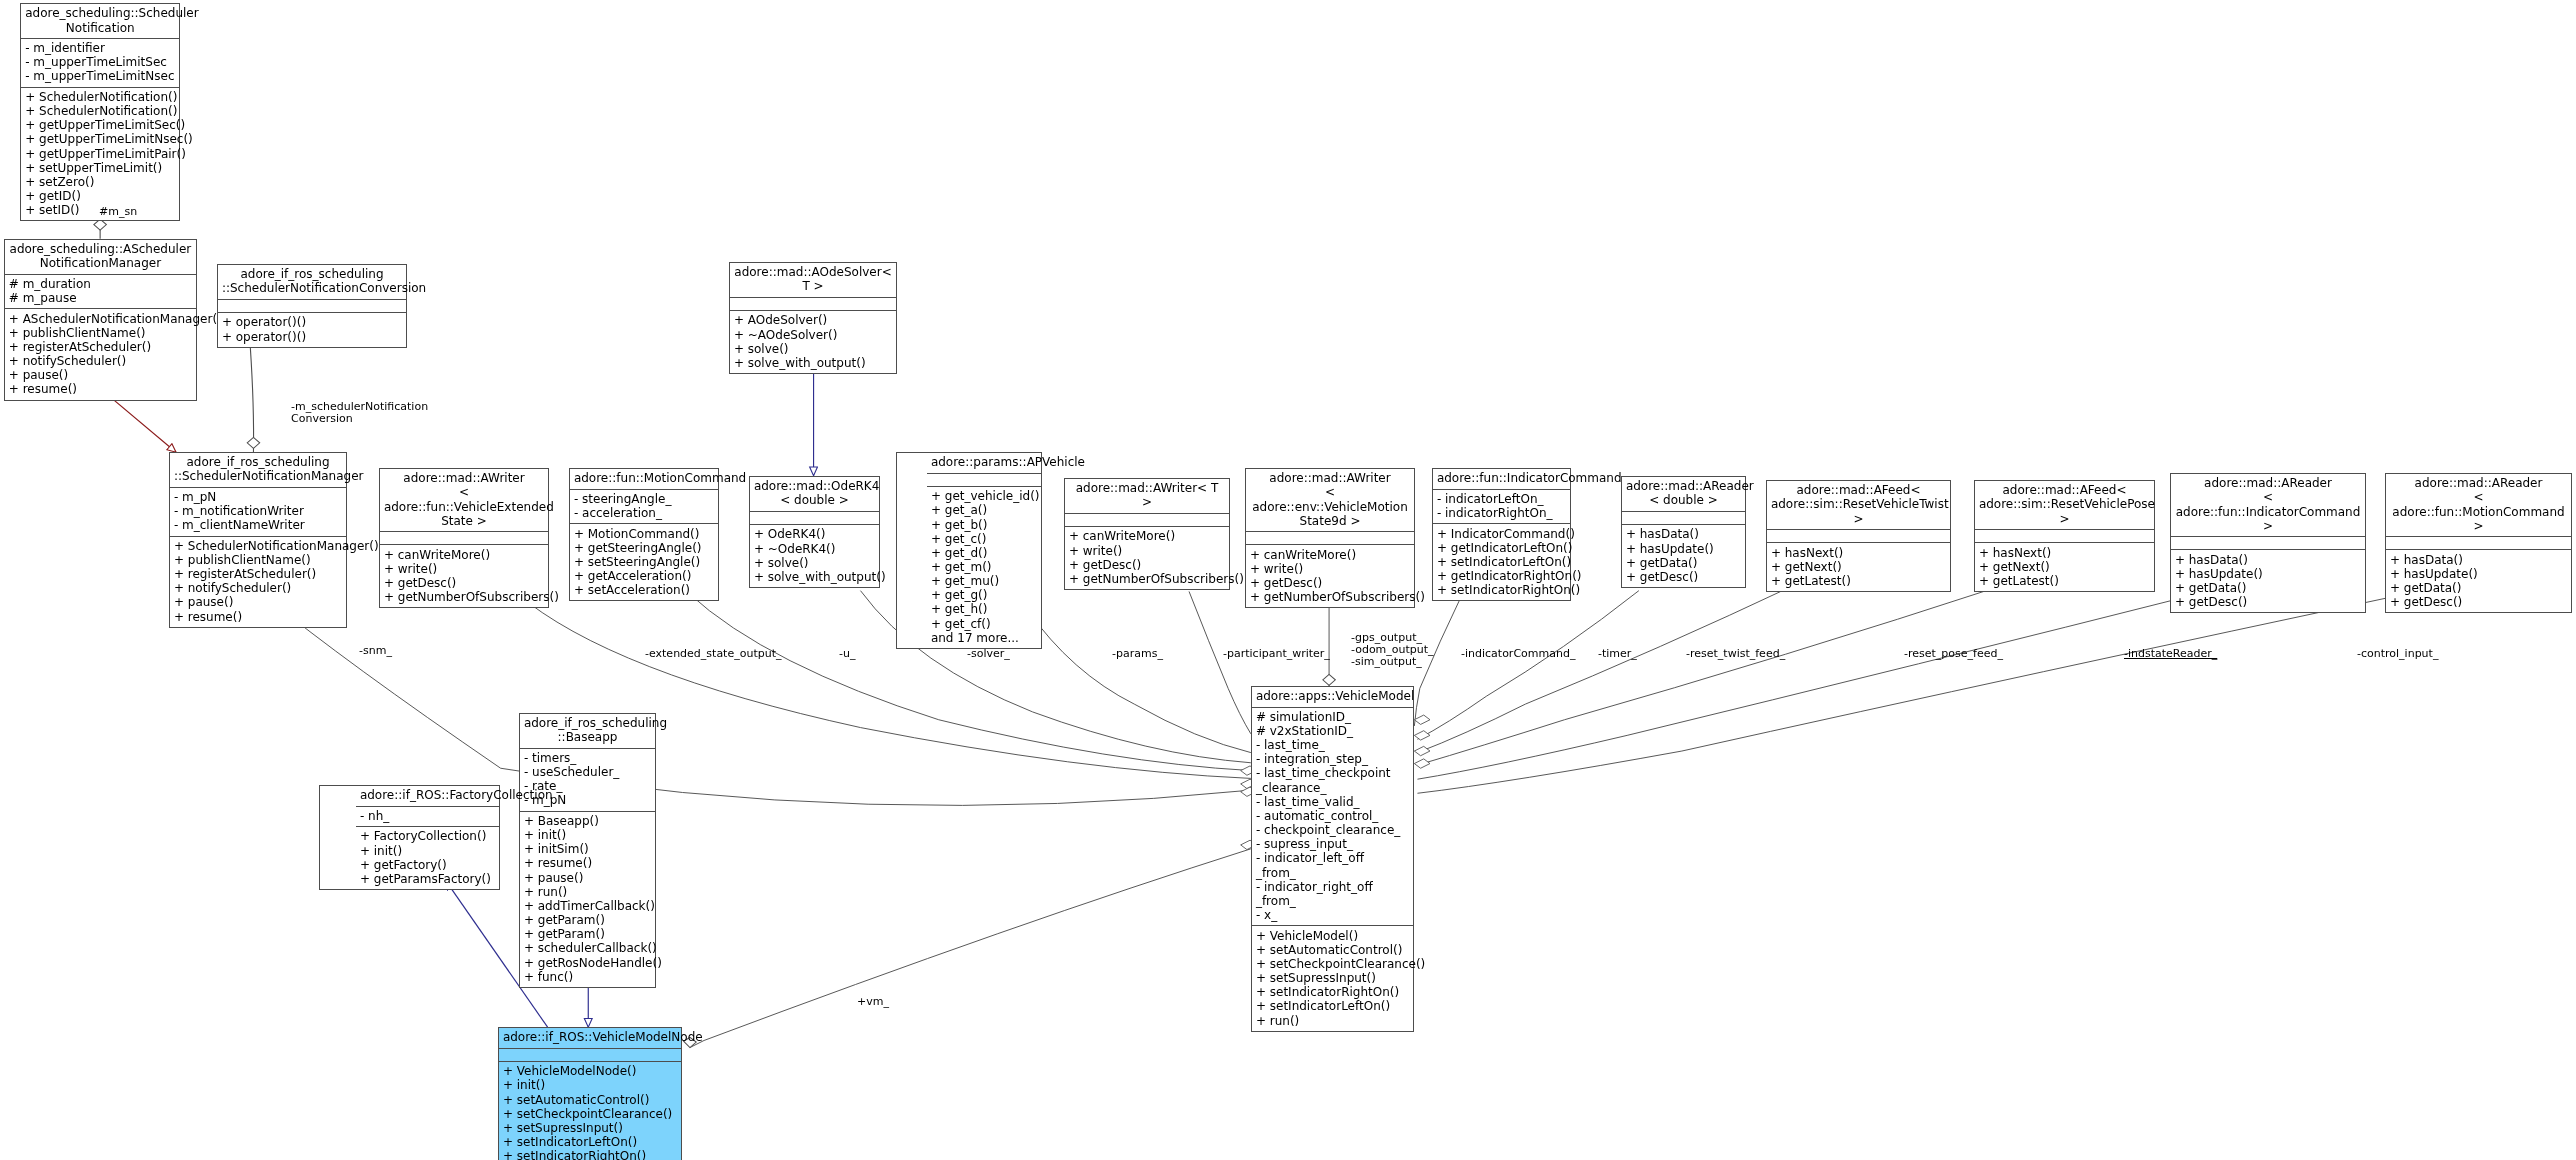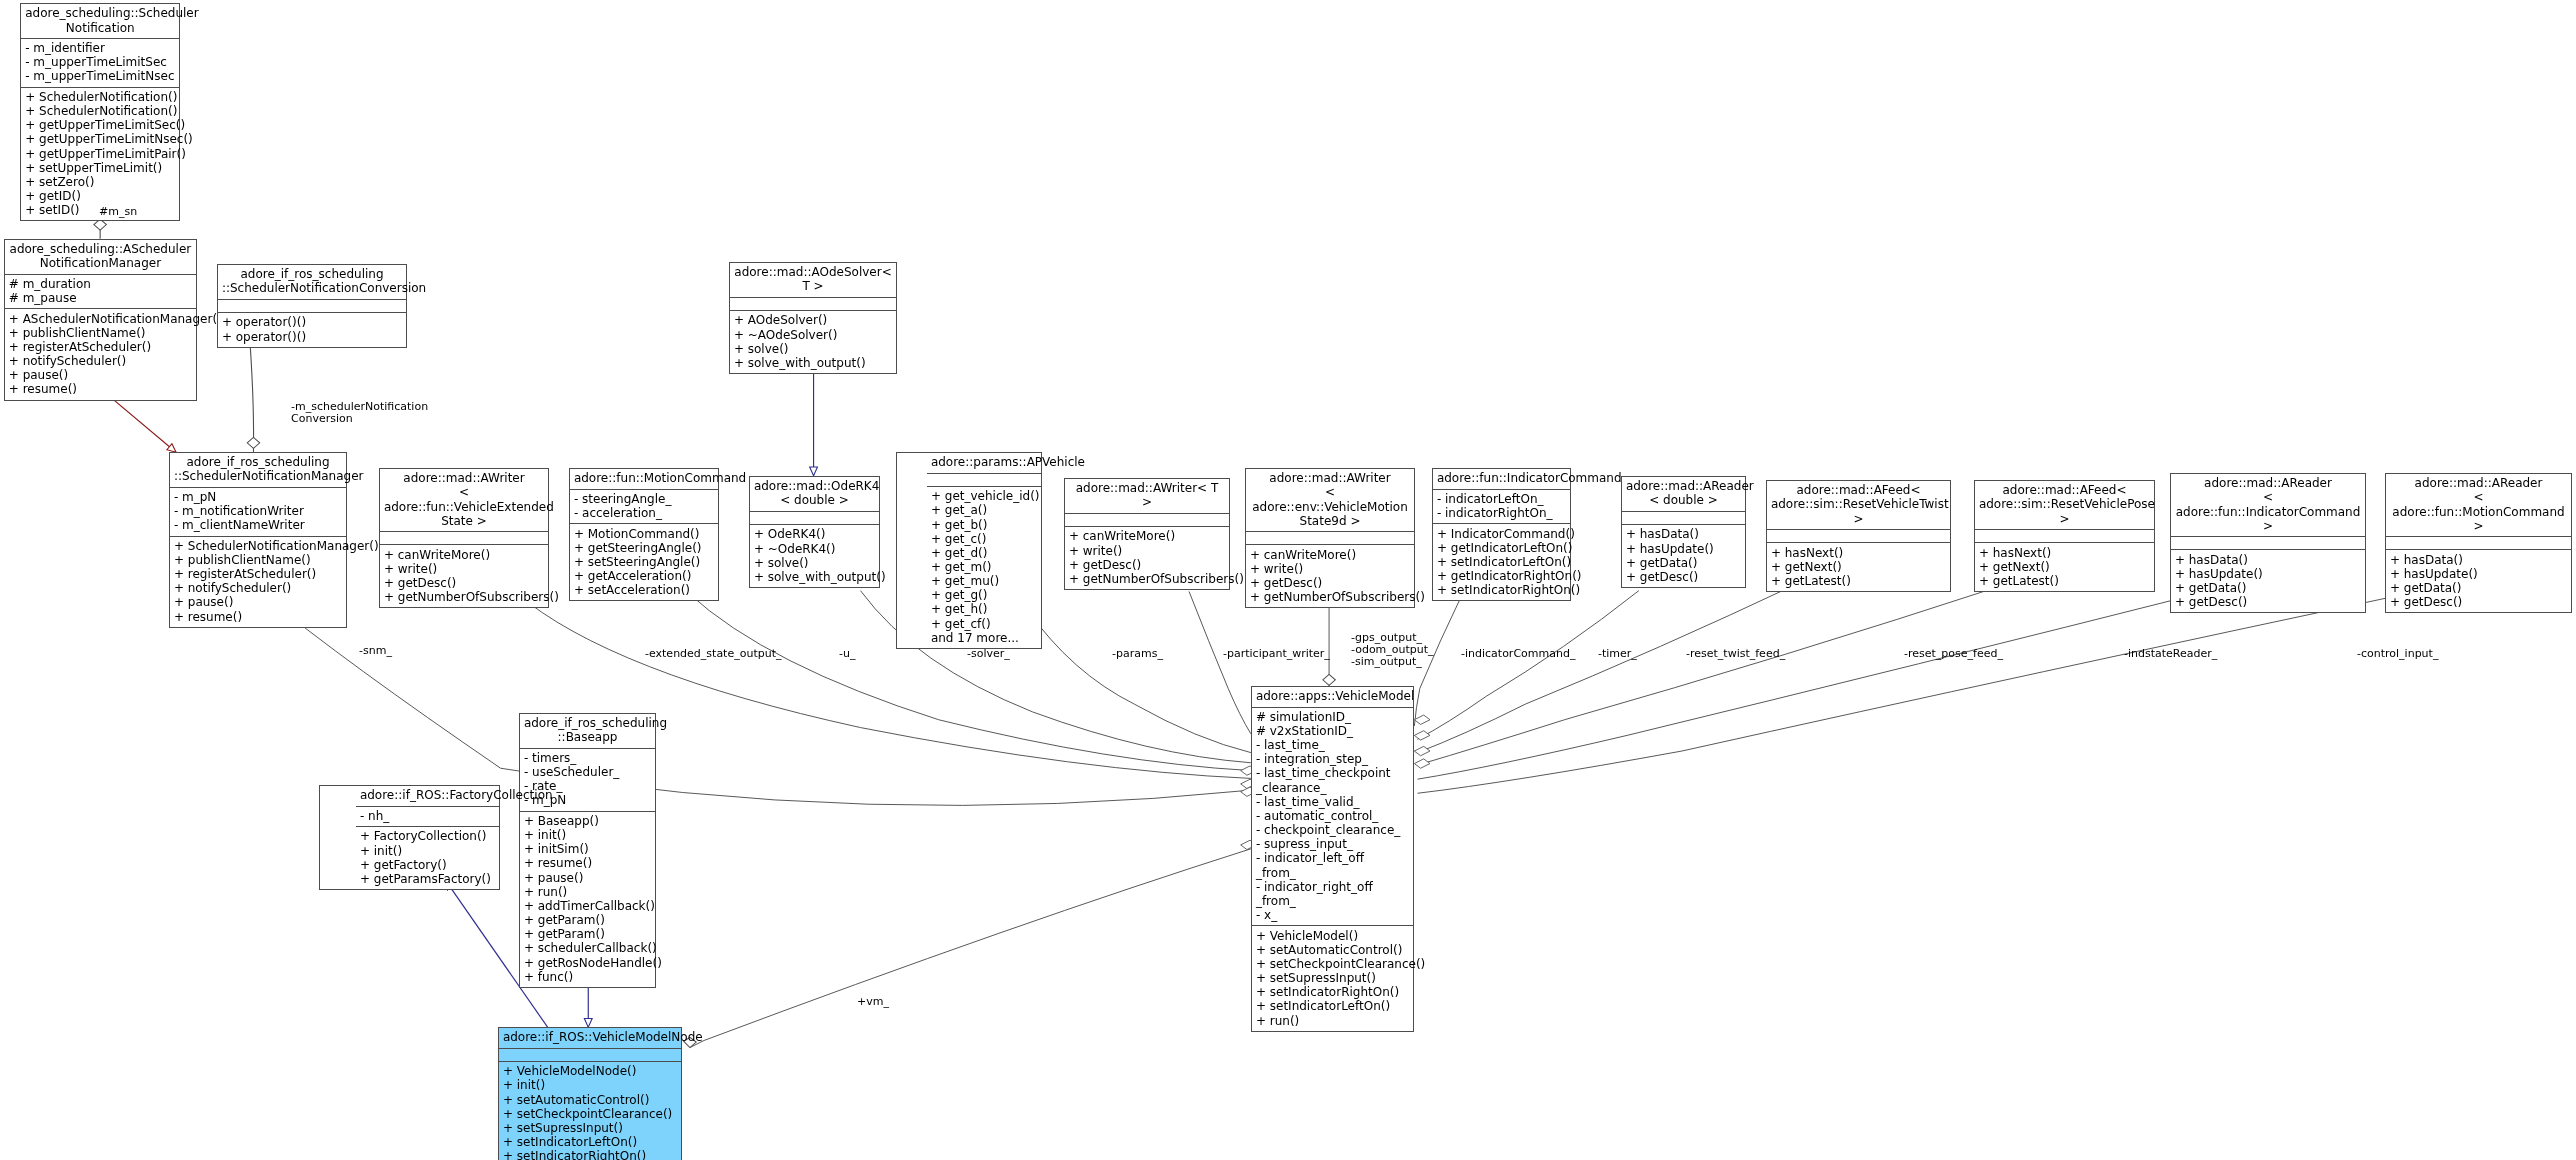--- a/index.html
+++ b/index.html
@@ -446,19 +446,19 @@
       <div class="edge-label" style="left: 967px; top: 648px;">-solver_</div>
       <div class="edge-label" style="left: 1112px; top: 648px;">-params_</div>
       <div class="edge-label" style="left: 1223px; top: 648px;">-participant_writer_</div>
       <div class="edge-label" style="left: 1351px; top: 632px;">-gps_output_
 -odom_output_
 -sim_output_</div>
       <div class="edge-label" style="left: 1461px; top: 648px;">-indicatorCommand_</div>
       <div class="edge-label" style="left: 1598px; top: 648px;">-timer_</div>
       <div class="edge-label" style="left: 1686px; top: 648px;">-reset_twist_feed_</div>
       <div class="edge-label" style="left: 1904px; top: 648px;">-reset_pose_feed_</div>
-      <div class="edge-label" style="left: 2124px; top: 648px;">-indstateReader_</div>
+      <div class="edge-label" style="left: 2124px; top: 648px; text-decoration: underline;">-indstateReader_</div>
       <div class="edge-label" style="left: 2357px; top: 648px;">-control_input_</div>
       <div class="edge-label" style="left: 857px; top: 996px;">+vm_</div>
     </div>
 
 </div>
 
 
 </body></html>

